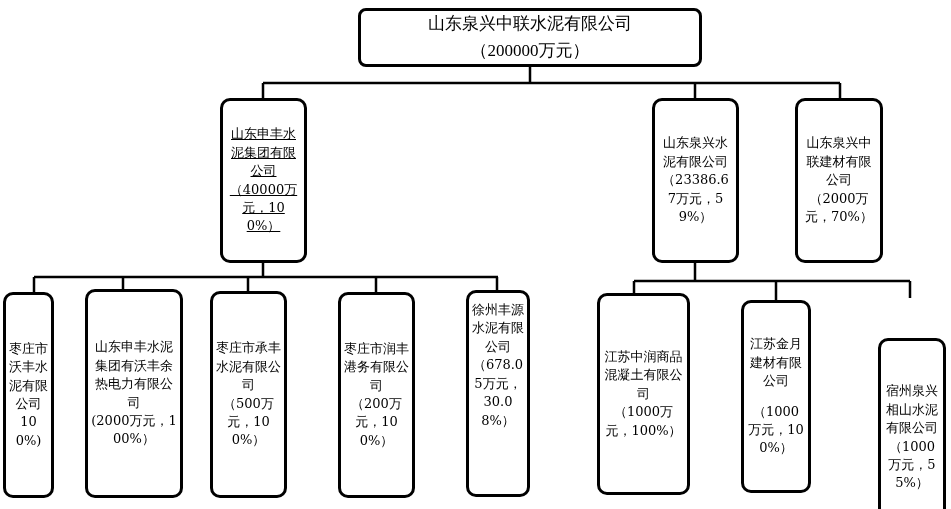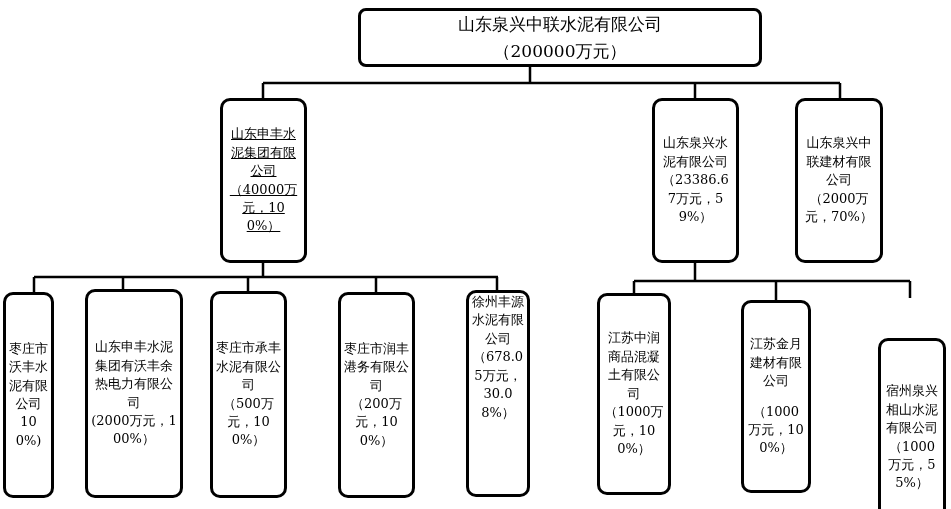--- a/index.html
+++ b/index.html
@@ -29,21 +29,21 @@
     word-break:break-all;
   }
   .node.root{
     border-radius:8px;
     font-size:17px;
     line-height:1.55;
     word-break:normal;
   }
   .node.top-align{
     justify-content:flex-start;
-    padding-top:0;
+    padding-top:8px;
   }
   .nm,.dt{display:block;}
 </style>
 </head>
 <body>
 
 <div class="canvas">
 
   <svg class="connectors" viewBox="0 0 951 509" xmlns="http://www.w3.org/2000/svg">
     <path d="M530,67 L530,83
@@ -58,21 +58,21 @@
              M248,277 L248,291
              M376,277 L376,292
              M497,277 L497,291
              M695,263 L695,281
              M634,281 L910,281
              M634,281 L634,293
              M776,281 L776,300
              M910,281 L910,298" fill="none" stroke="#000000" stroke-width="2.5"></path>
   </svg>
 
-  <div class="node root" style="left:358px;top:8px;width:404px;height:59px;">
+  <div class="node root" style="left:358px;top:8px;width:344px;height:59px;font-family:Liberation Serif, serif;">
     <span class="nm">山东泉兴中联水泥有限公司</span>
     <span class="dt">（200000万元）</span>
   </div>
 
   <div class="node" style="left:220px;top:98px;width:87px;height:165px;text-decoration:underline;">
     <span class="nm">山东申丰水泥集团有限公司</span>
     <span class="dt">（40000万元，100%）</span>
   </div>
 
   <div class="node" style="left:652px;top:98px;width:87px;height:165px;">
@@ -103,21 +103,21 @@
   <div class="node" style="left:338px;top:292px;width:77px;height:206px;">
     <span class="nm">枣庄市润丰港务有限公司</span>
     <span class="dt">（200万元，100%）</span>
   </div>
 
   <div class="node top-align" style="left:466px;top:290px;width:64px;height:207px;">
     <span class="nm">徐州丰源水泥有限公司</span>
     <span class="dt">（678.05万元，30.08%）</span>
   </div>
 
-  <div class="node" style="left:597px;top:293px;width:74px;height:202px;">
+  <div class="node" style="left:597px;top:293px;width:93px;height:202px;">
     <span class="nm">江苏中润商品混凝土有限公司</span>
     <span class="dt">（1000万元，100%）</span>
   </div>
 
   <div class="node" style="left:741px;top:300px;width:70px;height:193px;gap:12px;">
     <span class="nm">江苏金月建材有限公司</span>
     <span class="dt">（1000万元，100%）</span>
   </div>
 
   <div class="node" style="left:878px;top:298px;width:68px;height:199px;margin-top:40px;">

